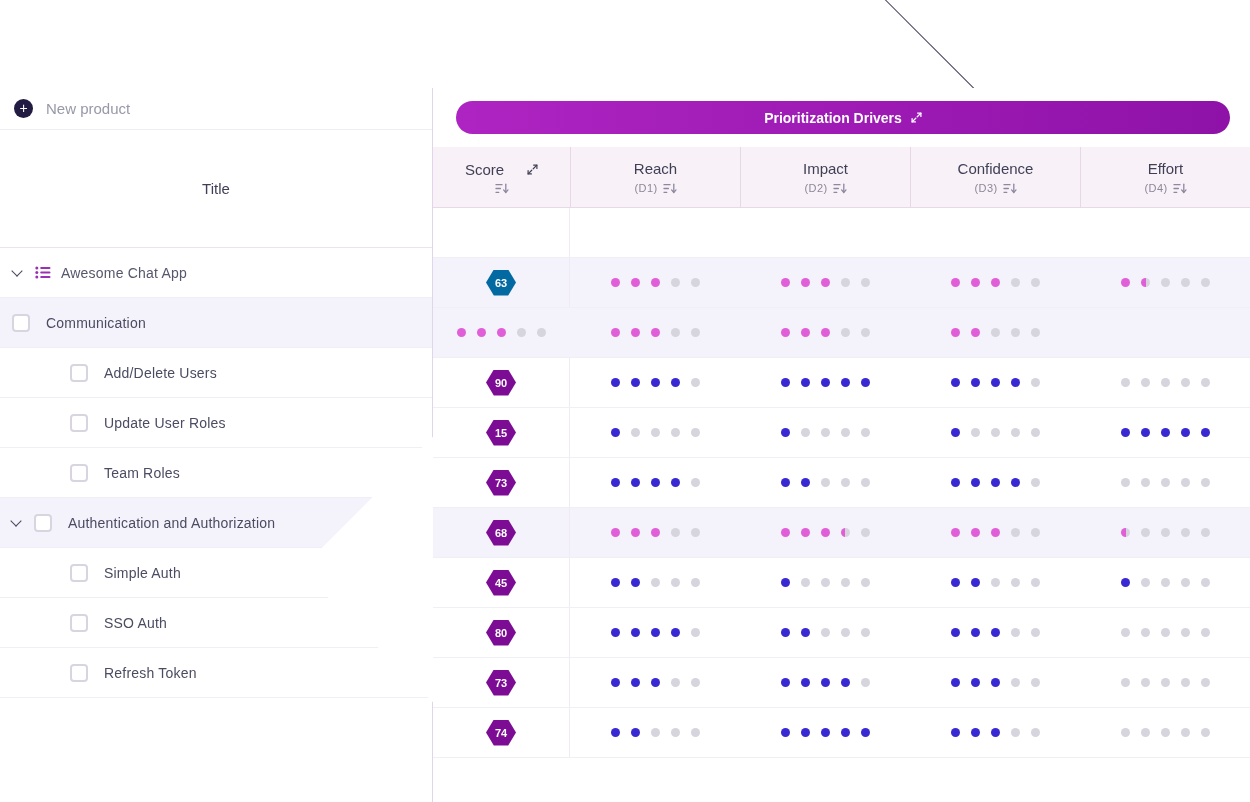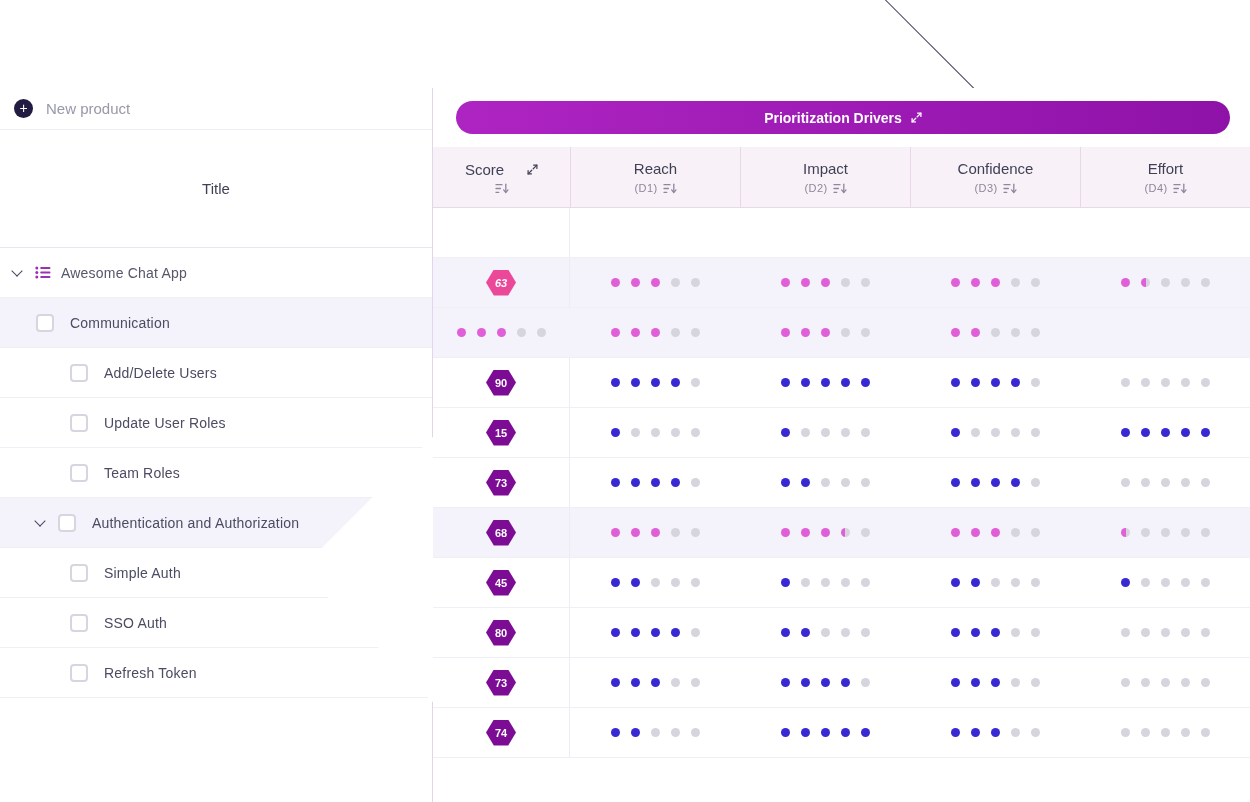--- a/index.html
+++ b/index.html
@@ -22,21 +22,21 @@
   .newprod{height:42px;display:flex;align-items:center;gap:13px;padding-left:14px;
     border-bottom:1px solid #EFEDF4;color:#9898A8;font-size:15px;cursor:pointer}
   .plus{width:19px;height:19px;border-radius:50%;background:#221C42;color:#fff;display:flex;
     align-items:center;justify-content:center;font-size:14px;line-height:1;padding-bottom:1px}
   .titlehead{height:118px;display:flex;align-items:center;justify-content:center;
     border-bottom:1px solid #EAE4F0;font-size:15px;color:#3f3f55}
 
   .lrow{height:50px;display:flex;align-items:center;border-bottom:1px solid #F1EFF6;
     font-size:14px;color:#4b4b62;cursor:pointer;letter-spacing:.2px}
   .lrow.product{padding-left:13px;color:#56566c}
-  .lrow.group{padding-left:36px}
+  .lrow.group{padding-left:12px}
   .lrow.item{padding-left:70px}
   .tint{background:#F4F2FB}
   .chev{width:8px;height:8px;border-right:1.7px solid #474760;border-bottom:1.7px solid #474760;
     flex:0 0 auto;margin-right:14px}
   .chev.down{transform:rotate(45deg);margin-top:-4px}
   .chev.right{transform:rotate(-45deg)}
   .list-ic{margin-right:10px;display:flex;flex:0 0 auto}
   .cbx{width:18px;height:18px;border:2px solid #D8D5E0;border-radius:4px;background:#fff;
     margin-right:16px;flex:0 0 auto}
 
@@ -256,21 +256,21 @@
     <div id="table-rows">
         <div class="trow">
           <div class="score-cell"></div>
           <div class="rate-cell"></div>
           <div class="rate-cell"></div>
           <div class="rate-cell"></div>
           <div class="rate-cell"></div>
         </div>
         <div class="trow tint">
           <div class="score-cell">
-            <div class="hex" style="background: #ec4899; font-style: italic;">63</div>
+            <div class="hex" style="background: #0369a1;">63</div>
           </div>
           <div class="rate-cell">
             <span class="dot" style="background: rgb(224, 95, 216);"></span>
             <span class="dot" style="background: rgb(224, 95, 216);"></span>
             <span class="dot" style="background: rgb(224, 95, 216);"></span>
             <span class="dot" style="background: rgb(214, 212, 220);"></span>
             <span class="dot" style="background: rgb(214, 212, 220);"></span>
           </div>
           <div class="rate-cell">
             <span class="dot" style="background: rgb(224, 95, 216);"></span>

